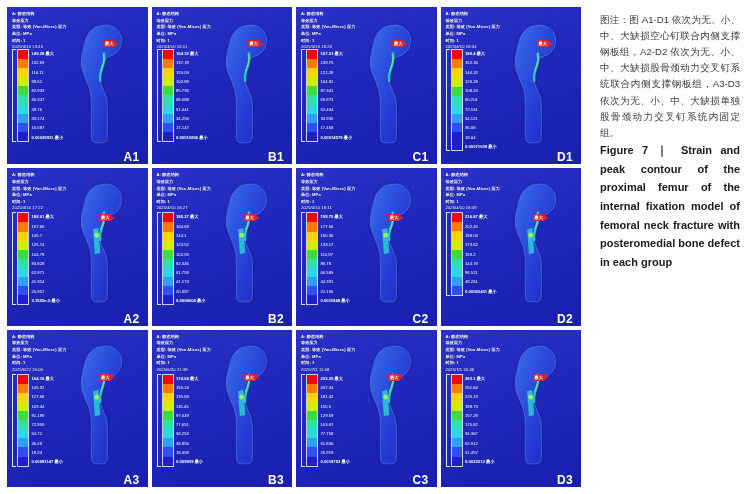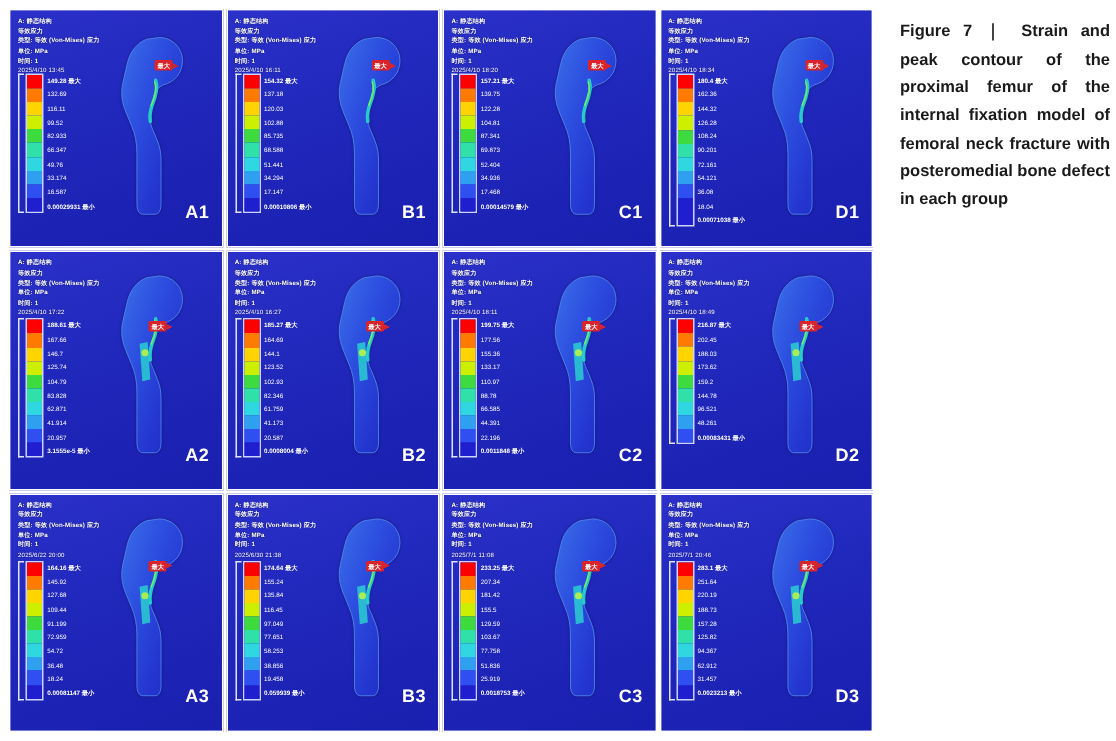--- a/index.html
+++ b/index.html
@@ -105,21 +105,21 @@
   .maxtag:after{
     content:"";position:absolute;
     right:-4px;top:50%;transform:translateY(-50%);
     border-top:2.5px solid transparent;
     border-bottom:2.5px solid transparent;
     border-left:4px solid #d8242a;
   }
 
   
   .pid{
-    position:absolute;right:8px;bottom:16px;
+    position:absolute;right:8px;bottom:0;
     color:#ffffff;
     font-size:12px;
     font-weight:bold;
     z-index:7;
     letter-spacing:.3px;
   }
 
   
   .caption{
     position:absolute;
@@ -799,16 +799,17 @@
             <span>62.912</span>
             <span>31.457</span>
             <span class="bold">0.0023213 最小</span>
           </div>
         </div>
         <div class="pid">D3</div>
       </div>
     </div>
 
   <div class="caption">
+    <div class="zh">图注：图 A1-D1 依次为无、小、中、大缺损空心钉联合内侧支撑钢板组，A2-D2 依次为无、小、中、大缺损股骨颈动力交叉钉系统联合内侧支撑钢板组，A3-D3 依次为无、小、中、大缺损单独股骨颈动力交叉钉系统内固定组。</div>
     <div class="en">Figure 7 ｜ Strain and peak contour of the proximal femur of the internal fixation model of femoral neck fracture with posteromedial bone defect in each group</div>
   </div>
 
 </div>
 
 </body></html>

